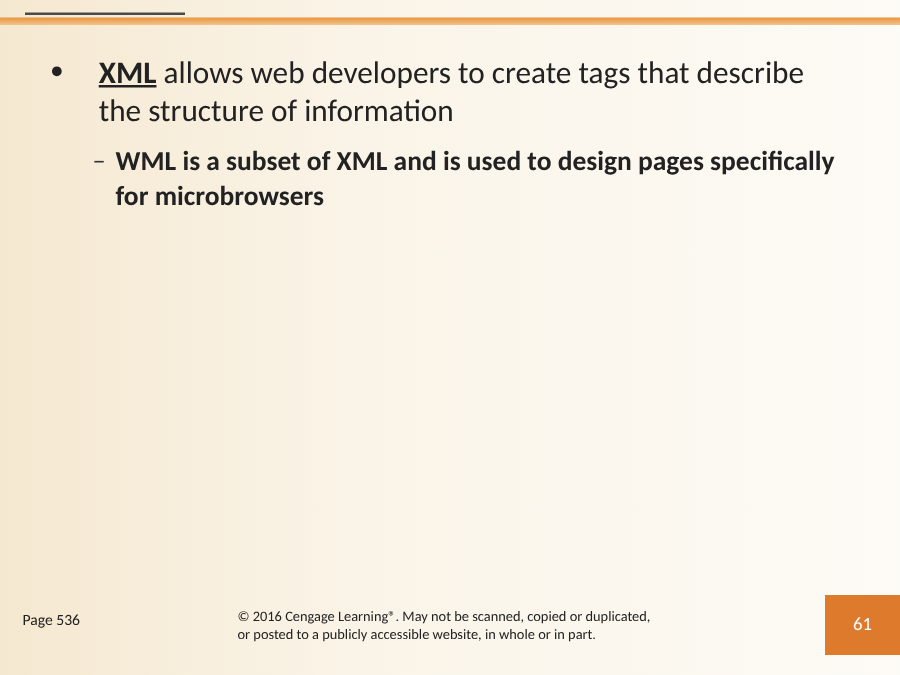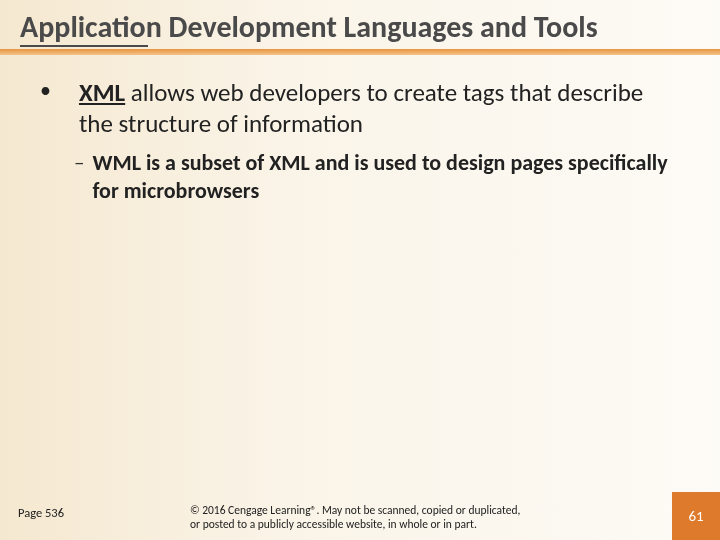--- a/index.html
+++ b/index.html
@@ -70,21 +70,21 @@
     line-height: 1.3;
   }
   .bullet-2 .text {
     font-size: 22px;
     color: #222;
     line-height: 1.28;
     font-weight: bold;
   }
   .footer {
     position: absolute;
-    left: 0; right: 0; bottom: 0;
+    left: 0; right: 0; bottom: 16px;
     height: 56px;
     display: flex;
     align-items: center;
     padding-left: 48px;
   }
   .page-ref {
     position: absolute;
     left: 18px;
     bottom: 20px;
     font-size: 12.5px;
@@ -97,37 +97,36 @@
     bottom: 8px;
     width: 340px;
     font-size: 11.5px;
     line-height: 1.2;
     color: #222;
   }
   .slide-num-box {
     position: absolute;
     right: 0;
     bottom: 0;
-    width: 48px;
+    width: 60px;
     height: 48px;
     background: #de7a2c;
     display: flex;
     align-items: center;
     justify-content: center;
   }
   .slide-num {
     color: #fff;
     font-size: 15px;
   }
 </style>
 </head>
 <body>
 
 <div class="title-block">
-  <div class="title">Application Development Languages and Tools</div>
   <div class="title-rule">
     <div class="underline"></div>
     <div class="bar"></div>
   </div>
 </div>
 
 <div class="content">
   <div class="bullet-1">
     <div class="dot">•</div>
     <div class="text">

